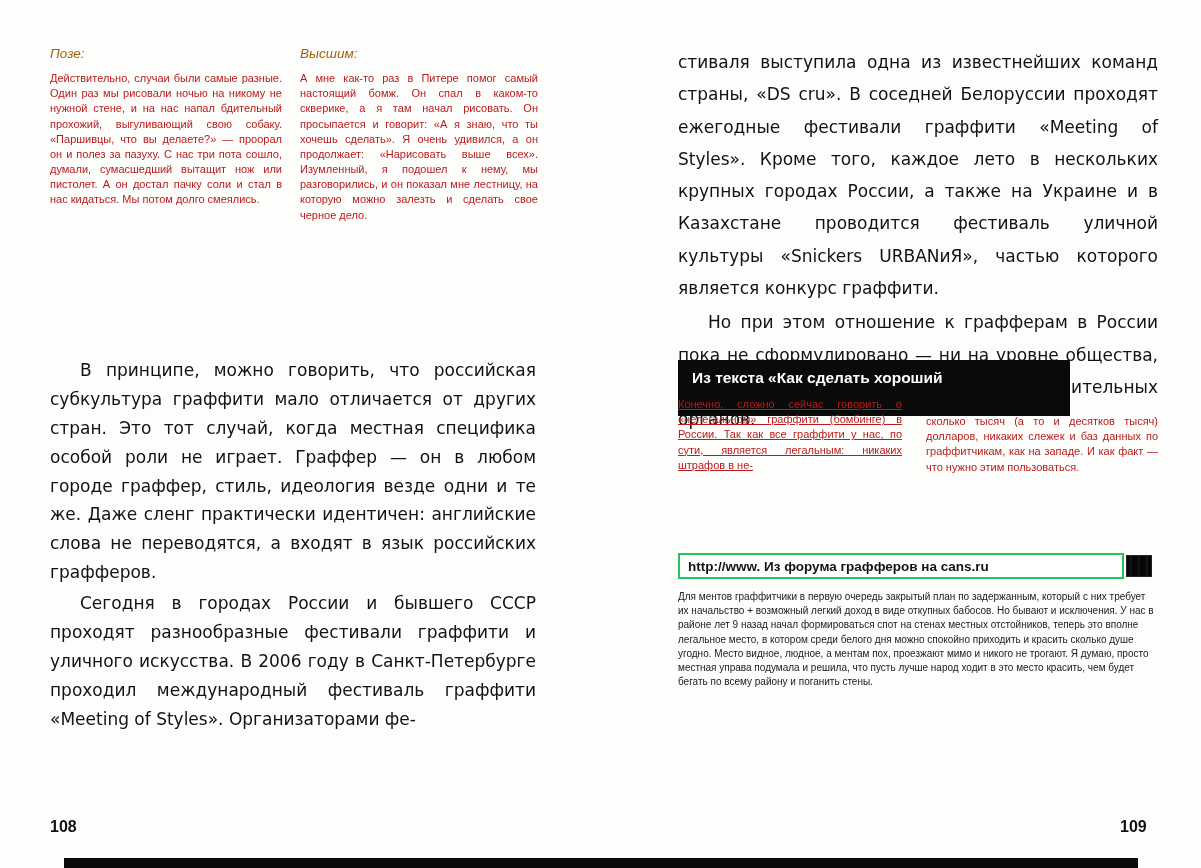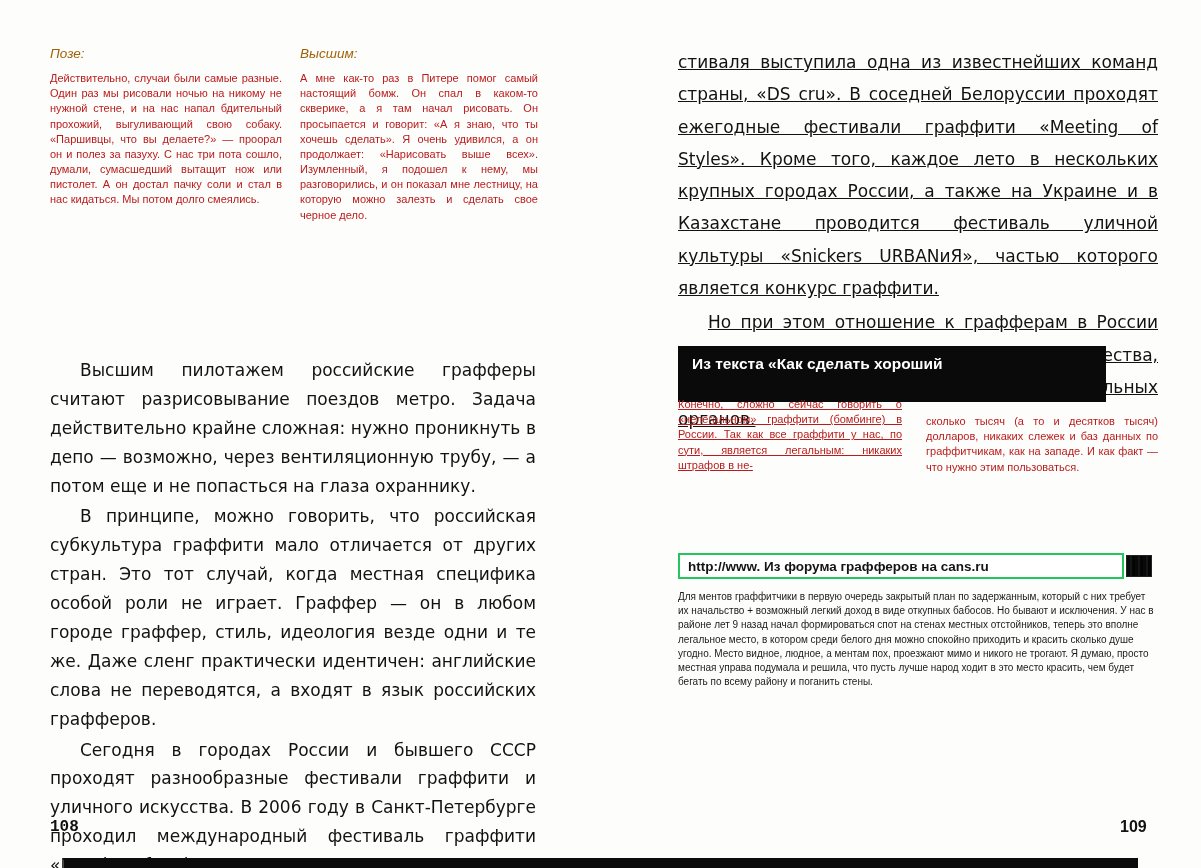--- a/index.html
+++ b/index.html
@@ -27,21 +27,21 @@
     color: #a16207;
   }
   
   .body-text {
     font-family: "DejaVu Sans", sans-serif;
     font-size: 17px;
     text-align: justify;
     color: #121212;
   }
   .body-left { line-height: 1.7; }
-  .body-right { line-height: 1.9; text-decoration: underline; }
+  .body-right { line-height: 1.9; }
   .body-text p { margin: 0; }
   .body-text p.indent { text-indent: 30px; }
   .body-left p + p, .body-right p + p { margin-top: 2px; }
 
   .abs { position: absolute; }
 
   .banner {
     background: #0a0a0a;
     color: #ffffff;
     font-family: "Liberation Sans", sans-serif;
@@ -107,36 +107,35 @@
       <div class="col-header">Позе:</div>
       <div class="small-text">Действительно, случаи были самые разные. Один раз мы рисовали ночью на никому не нужной стене, и на нас напал бдительный прохожий, выгуливающий свою собаку. «Паршивцы, что вы делаете?» — проорал он и полез за пазуху. С нас три пота сошло, думали, сумасшедший вытащит нож или пистолет. А он достал пачку соли и стал в нас кидаться. Мы потом долго смеялись.</div>
     </div>
 
     <div class="abs" style="left:300px; top:46px; width:238px;">
       <div class="col-header">Высшим:</div>
       <div class="small-text">А мне как-то раз в Питере помог самый настоящий бомж. Он спал в каком-то скверике, а я там начал рисовать. Он просыпается и говорит: «А я знаю, что ты хочешь сделать». Я очень удивился, а он продолжает: «Нарисовать выше всех». Изумленный, я подошел к нему, мы разговорились, и он показал мне лестницу, на которую можно залезть и сделать свое черное дело.</div>
     </div>
 
     <div class="abs body-text body-left" style="left:50px; top:356px; width:486px;">
-      <p class="indent">Высшим пилотажем российские графферы считают разрисовывание поездов метро. Задача действительно крайне сложная: нужно проникнуть в депо — возможно, через вентиляционную трубу, — а потом еще и не попасться на глаза охраннику.</p>
       <p class="indent">В принципе, можно говорить, что российская субкультура граффити мало отличается от других стран. Это тот случай, когда местная специфика особой роли не играет. Граффер — он в любом городе граффер, стиль, идеология везде одни и те же. Даже сленг практически идентичен: английские слова не переводятся, а входят в язык российских графферов.</p>
       <p class="indent">Сегодня в городах России и бывшего СССР проходят разнообразные фестивали граффити и уличного искусства. В 2006 году в Санкт-Петербурге проходил международный фестиваль граффити «Meeting of Styles». Организаторами фе-</p>
     </div>
 
-    <div class="abs page-number" style="left:50px; top:818px;font-family:Liberation Mono, monospace;">108</div>
+    <div class="abs page-number" style="left:50px; top:818px;">108</div>
   </div>
 
   <div>
 
     <div class="abs body-text body-right" style="left:678px; top:46px; width:480px;">
       <p>стиваля выступила одна из известнейших команд страны, «DS cru». В соседней Белоруссии проходят ежегодные фестивали граффити «Meeting of Styles». Кроме того, каждое лето в нескольких крупных городах России, а также на Украине и в Казахстане проводится фестиваль уличной культуры «Snickers URBANиЯ», частью которого является конкурс граффити.</p>
       <p class="indent">Но при этом отношение к графферам в России пока не сформулировано — ни на уровне общества, ни в СМИ, ни даже у самих правоохранительных органов.</p>
     </div>
 
-    <div class="abs banner" style="left:678px; top:346px; width:428px; height:56px;">
+    <div class="abs banner" style="left:678px; top:360px; width:392px; height:56px;">
       <div>Из текста «Как сделать хороший</div>
     </div>
 
     <div class="abs small-text" style="left:678px; top:397px; width:224px;text-decoration:underline;">Конечно, сложно сейчас говорить о «нелегальном» граффити (бомбинге) в России. Так как все граффити у нас, по сути, является легальным: никаких штрафов в не-</div>
 
     <div class="abs small-text" style="left:926px; top:414px; width:232px;">сколько тысяч (а то и десятков тысяч) долларов, никаких слежек и баз данных по граффитчикам, как на западе. И как факт — что нужно этим пользоваться.</div>
 
     <div class="abs forum-box" style="left:678px; top:553px; width:446px; height:26px;">
       <span>http://www. Из форума графферов на cans.ru</span>
     </div>

